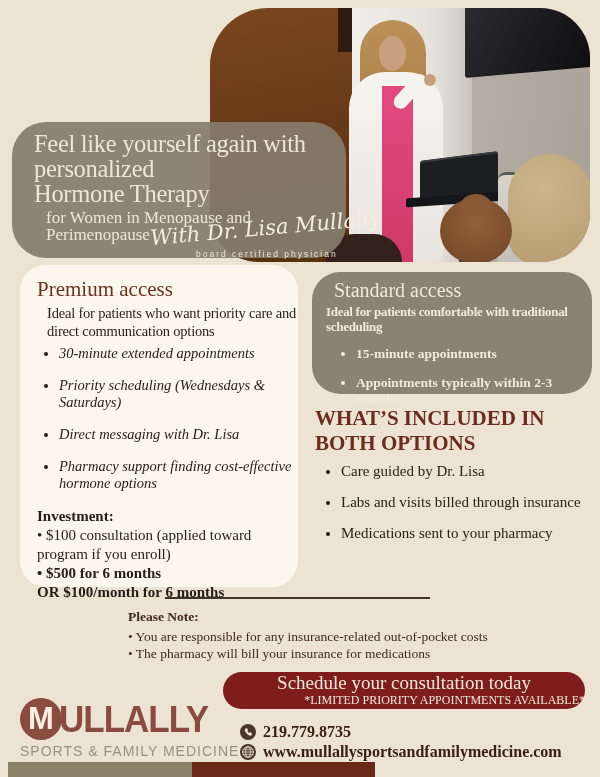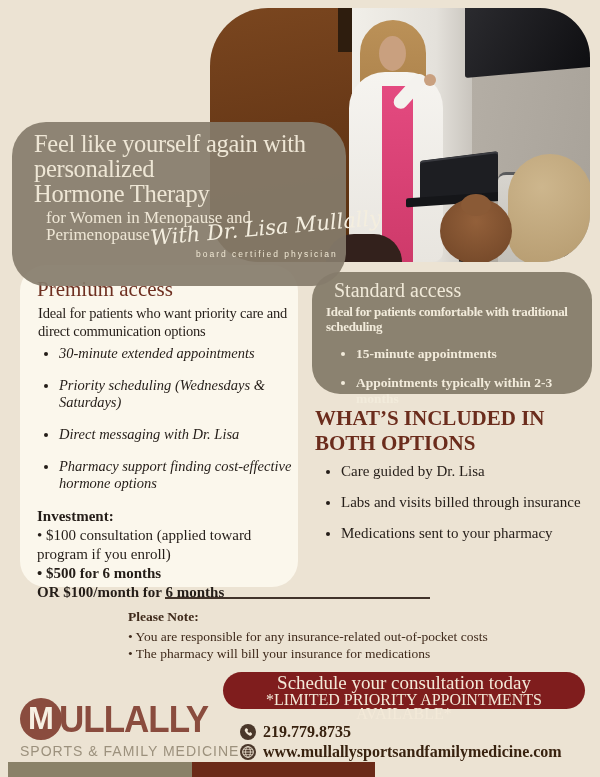--- a/index.html
+++ b/index.html
@@ -32,34 +32,34 @@
   .chair{left:288px;top:164px;width:66px;height:90px;background:linear-gradient(#d7d4ce,#c2bfb8);
       border-radius:8px 16px 4px 4px;border-right:5px solid #4a4b4d;border-top:3px solid #5a5b5d;}
   .head-blonde{left:298px;top:146px;width:84px;height:110px;background:radial-gradient(circle at 40% 30%,#cdb68d,#b59a6e);
       border-radius:46px 46px 30px 30px;}
   .head-auburn{left:230px;top:190px;width:72px;height:66px;background:radial-gradient(circle at 50% 35%,#93603a,#6f4426);
       border-radius:50%;}
   .bun{left:251px;top:186px;width:30px;height:22px;background:#8a5a36;border-radius:50%;}
   .head-dark{left:116px;top:226px;width:76px;height:28px;background:#33211c;border-radius:40px 40px 0 0;}
 
   
-  .hero-overlay{left:12px;top:122px;width:334px;height:164px;border-radius:34px;
+  .hero-overlay{left:12px;top:122px;width:334px;height:136px;border-radius:34px;
       background:rgba(133,124,107,0.92);z-index:5;color:#eee6d5;}
   .hero-title{position:absolute;left:22px;top:9px;font-size:24.5px;line-height:25px;letter-spacing:-0.3px;}
   .hero-sub{position:absolute;left:34px;top:88px;font-size:17px;line-height:16.5px;}
   .signature{position:absolute;left:138px;top:94px;font-size:21px;font-style:italic;
       font-family:"DejaVu Serif",cursive,serif;color:#f4eedf;transform:rotate(-5deg);white-space:nowrap;}
   .credential{position:absolute;left:184px;top:127px;font-family:"Liberation Sans",sans-serif;
       font-size:8.5px;letter-spacing:2px;color:#efe7d3;white-space:nowrap;}
 
   
   .premium-card{left:20px;top:265px;width:278px;height:322px;border-radius:26px;background:#fbf7ec;
       box-sizing:border-box;padding:12px 5px 0 17px;}
   .premium-heading{font-size:21px;color:#6e3021;margin:0 0 3px 0;font-weight:400;}
-  .premium-intro{font-size:14.5px;line-height:17.5px;letter-spacing:-0.2px;margin:0 0 5px 1px;width:256px;}
+  .premium-intro{font-size:14.5px;line-height:17.5px;letter-spacing:-0.2px;margin:0 0 5px 10px;width:256px;}
   .premium-card ul{margin:0;padding:0 0 0 22px;font-size:14.5px;line-height:17px;font-style:italic;}
   .premium-card li{margin-bottom:15px;}
   .investment{margin-top:10px;font-size:15px;line-height:19px;}
   .bold{font-weight:bold;}
 
   
   .standard-box{left:312px;top:272px;width:280px;height:122px;border-radius:28px;background:#8b8270;
       box-sizing:border-box;padding:7px 8px 0 14px;color:#f2ebdb;}
   .standard-heading{font-size:20px;font-weight:400;margin:0 0 2px 8px;color:#f0e9d8;}
   .standard-intro{font-size:13px;font-weight:bold;line-height:15px;letter-spacing:-0.3px;margin:0 0 6px 0;}
@@ -75,21 +75,21 @@
   
   .divider{left:165px;top:597px;width:265px;height:2px;background:#41332a;}
   .note{left:128px;top:610px;width:440px;font-size:13.5px;line-height:13.5px;color:#3f2a1b;}
   .note-label{font-weight:bold;margin-bottom:6px;}
   .note-line{margin-bottom:4px;}
 
   
   .cta{left:223px;top:672px;width:362px;height:37px;border-radius:23px;background:#7f1d1d;color:#f3e9d8;
       text-align:center;box-sizing:border-box;cursor:pointer;}
   .cta-line1{font-size:19px;line-height:21px;}
-  .cta-line2{font-size:16px;line-height:14px;}
+  .cta-line2{font-size:12px;line-height:14px;text-align:right;}
   .contact-row{display:flex;align-items:center;gap:7px;font-size:16px;font-weight:bold;color:#38220f;}
   .contact-phone{left:240px;top:723px;}
   .contact-web{left:240px;top:743px;}
   .icon-circle{width:16px;height:16px;flex:0 0 16px;}
 
   
   .logo{left:20px;top:698px;width:190px;}
   .logo-row{display:flex;align-items:center;font-family:"Liberation Sans",sans-serif;}
   .logo-m{width:42px;height:42px;border-radius:50%;background:#8a4c3e;color:#f6efe2;display:flex;
       align-items:center;justify-content:center;font-size:31px;font-weight:bold;}

